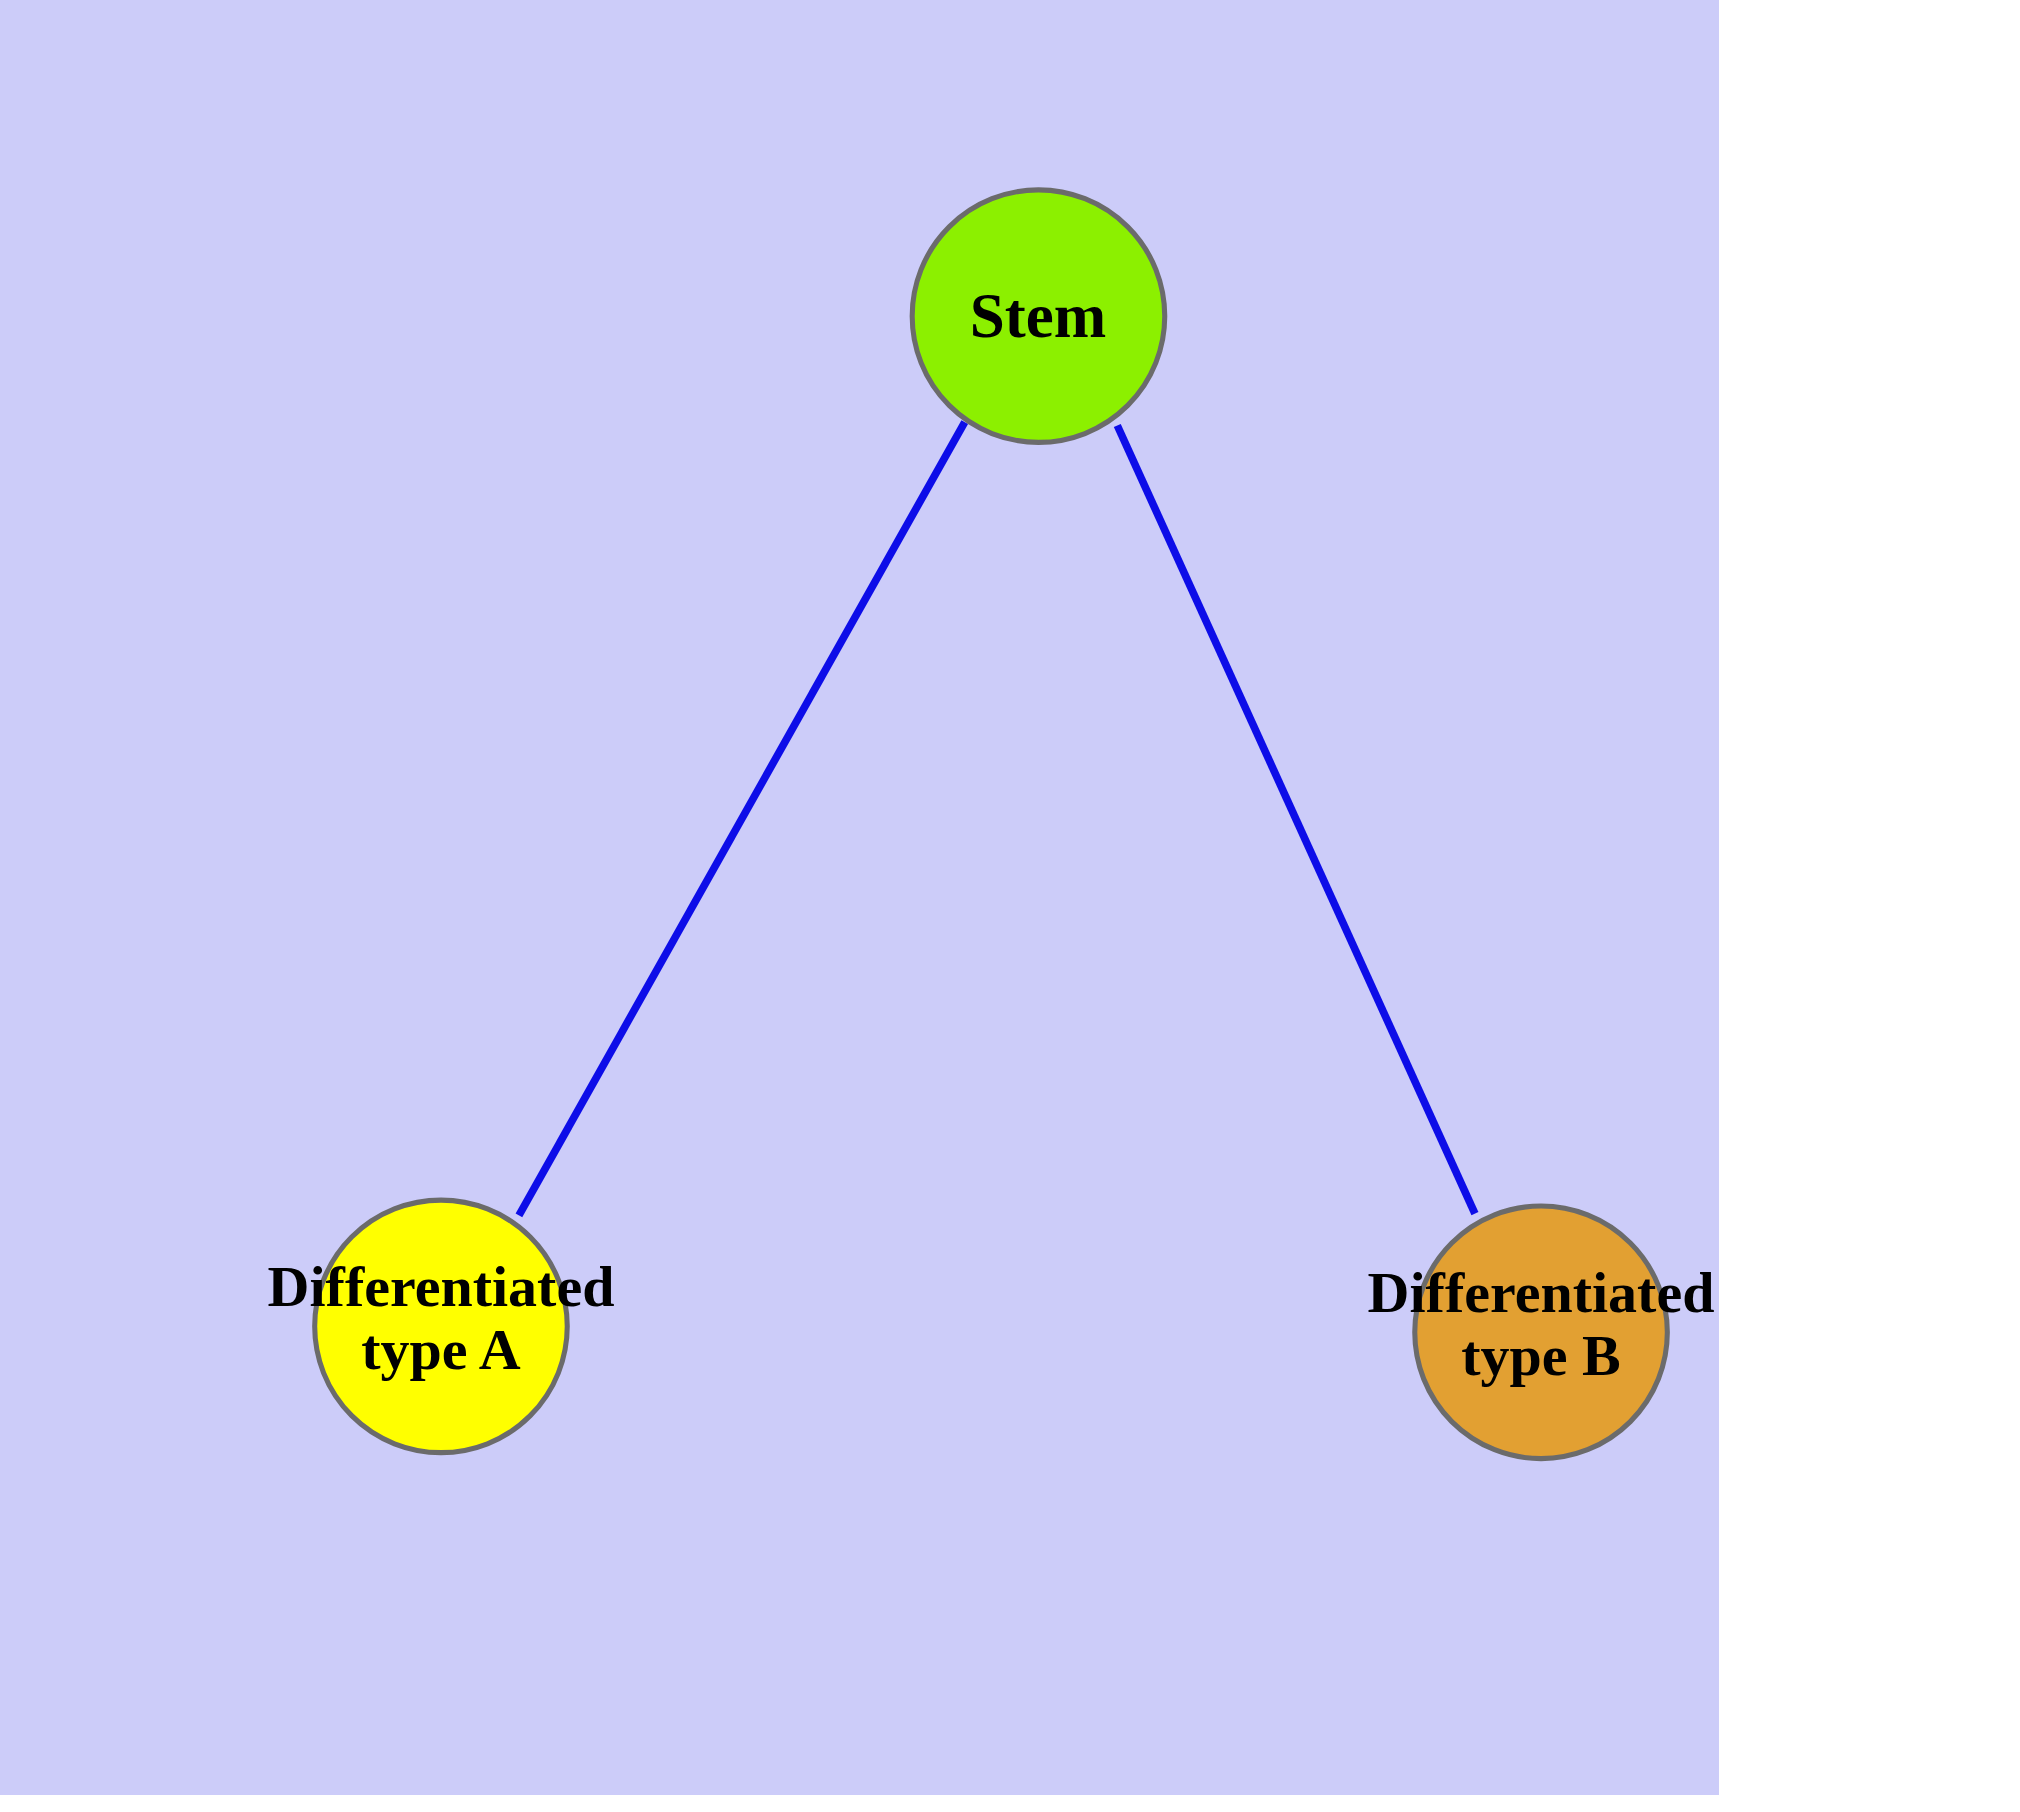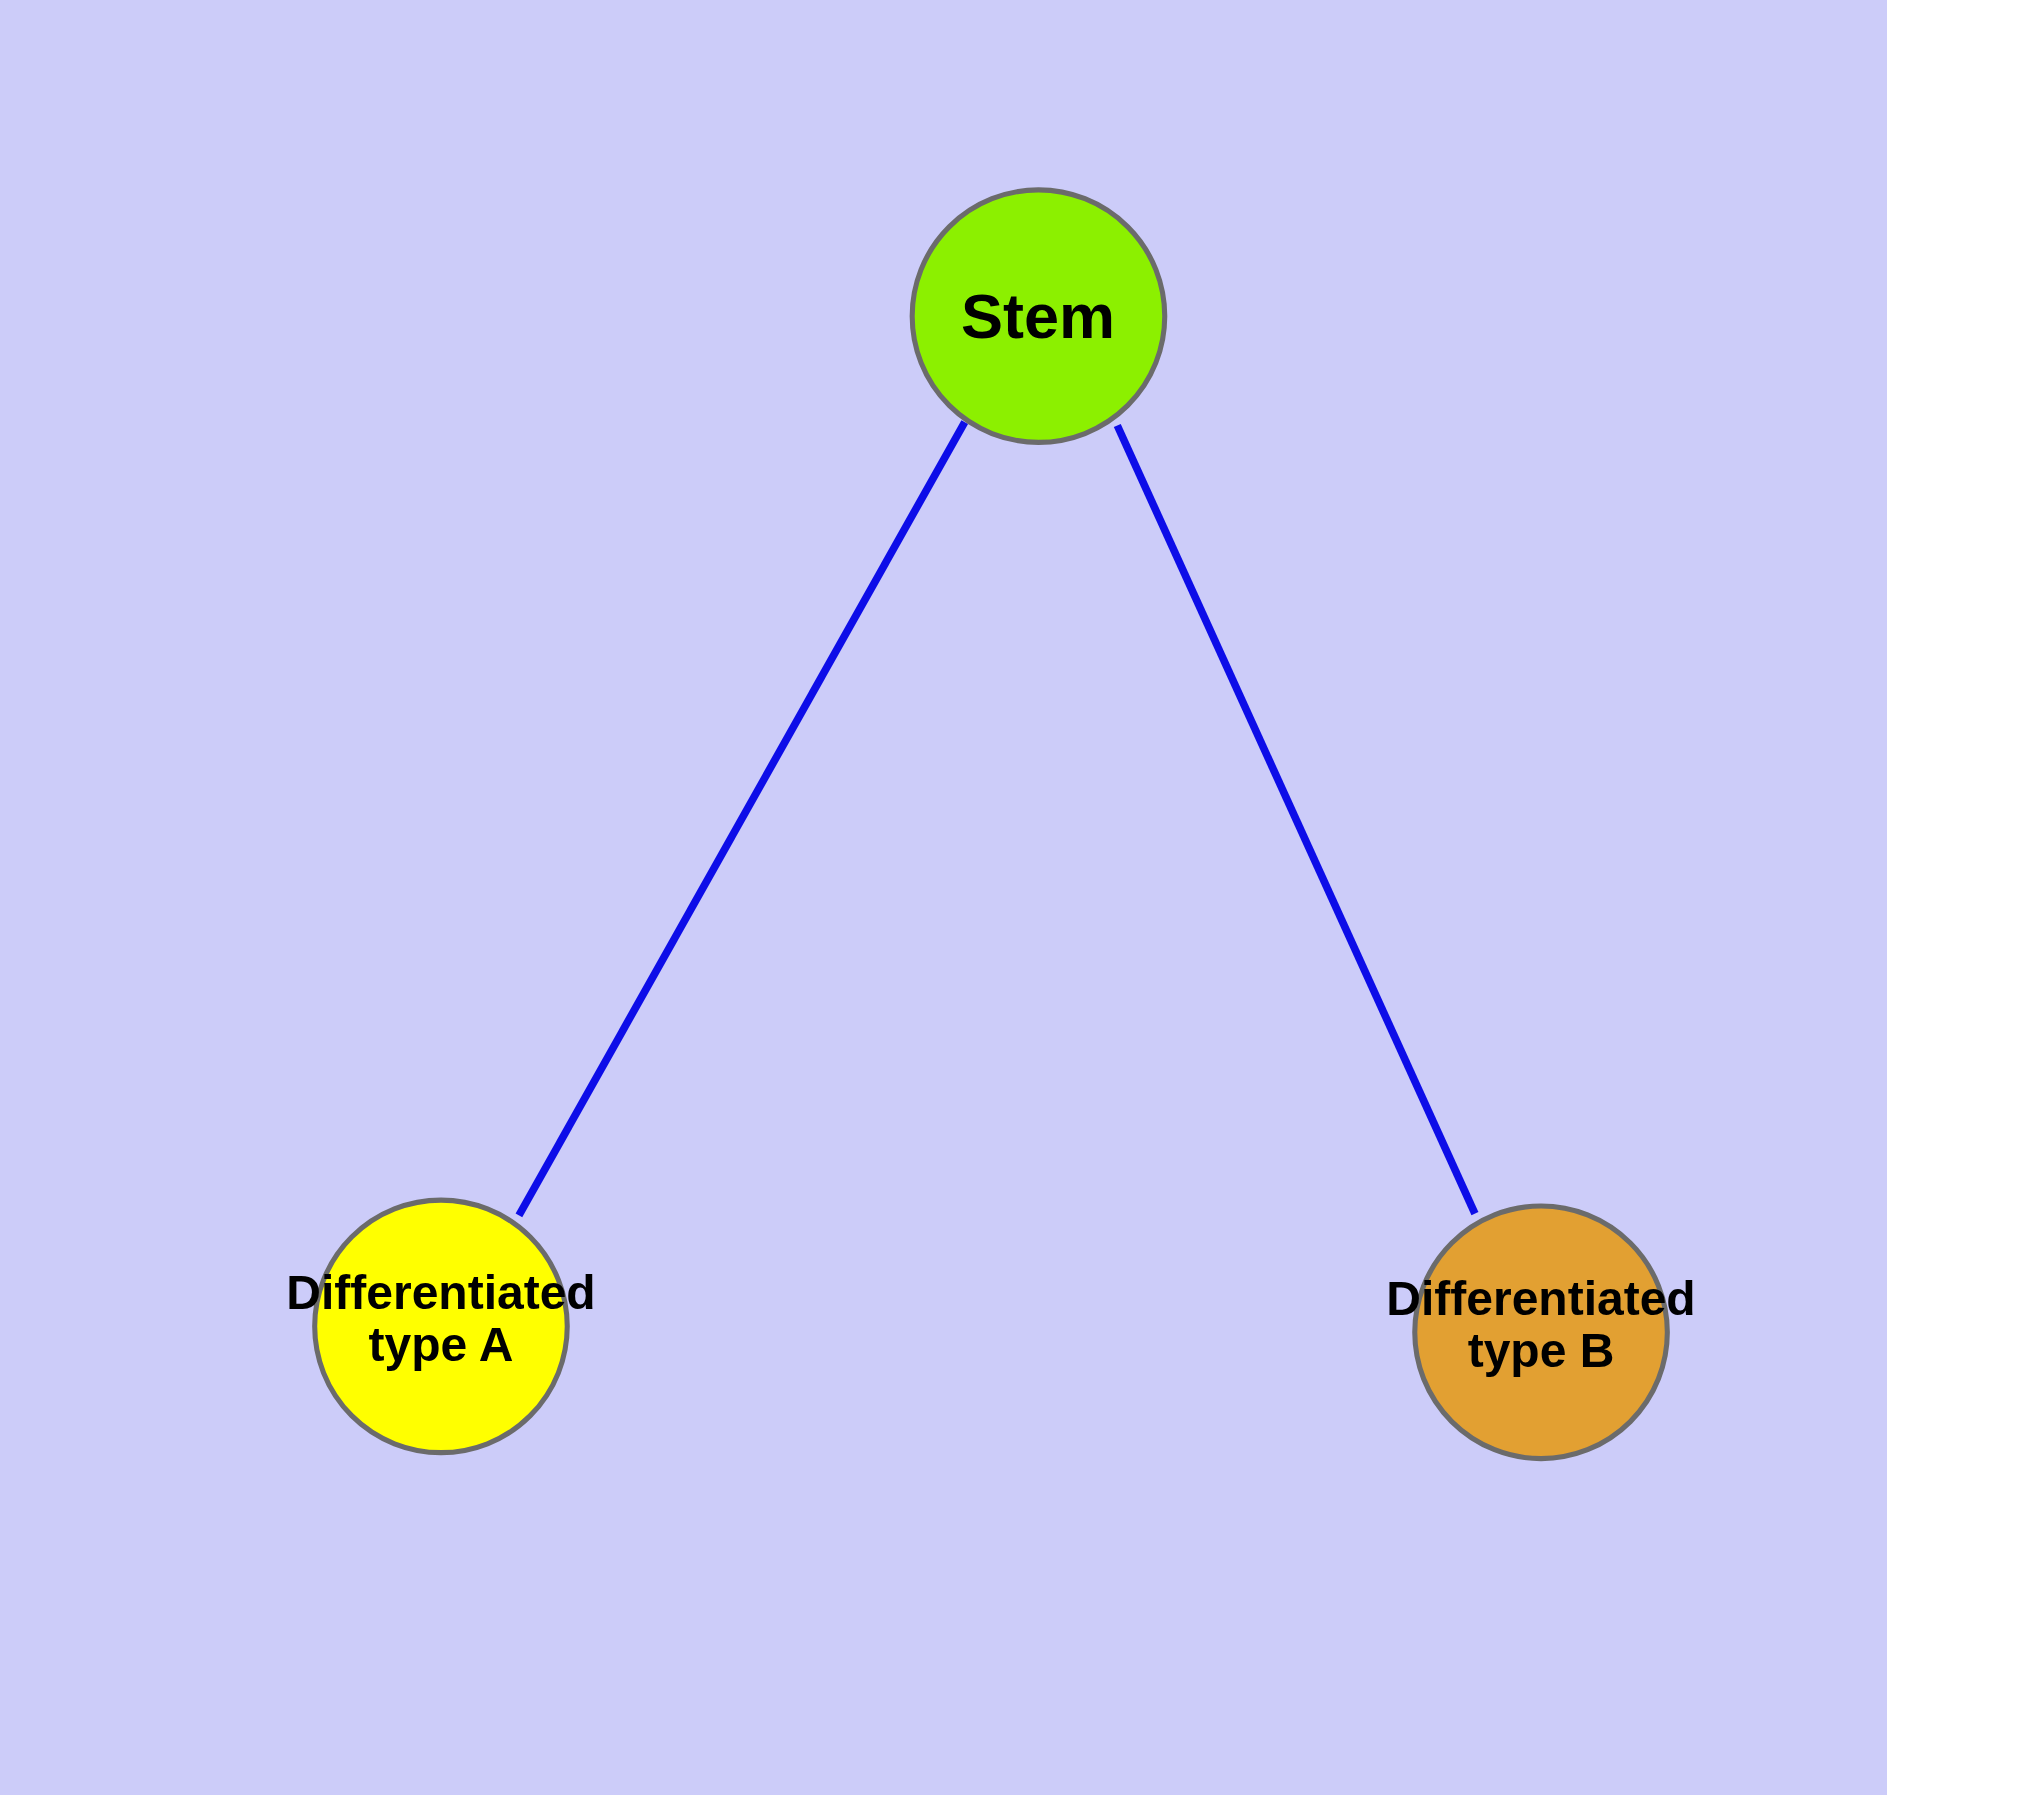--- a/index.html
+++ b/index.html
@@ -2,25 +2,25 @@
 <html style="font-size:13.6px"><head>
 <meta charset="utf-8">
 <style>
   html, body {
     margin: 0;
     padding: 0;
     background: #ffffff;
   }
   #canvas {
     position: relative;
-    width: 1887px;
+    width: 1719px;
     height: 1812px;
     background: #ffffff;
     overflow: hidden;
-    font-family: Liberation Sans, sans-serif;
+    font-family: Liberation Serif, serif;
   }
   #plot-bg {
     position: absolute;
     left: 0px;
     top: 0px;
     width: 2021px;
     height: 1795px;
     background: #ccccf9;
   }
   #graph-svg {
@@ -37,21 +37,21 @@
     font-weight: bold;
     line-height: 1.08;
     white-space: pre;
     pointer-events: none;
     transform: translate(-50%, -50%);
   }
   .label-stem {
     font-size: 63px;
   }
   .label-branch {
-    font-size: 48px;
+    font-size: 58px;
   }
 </style>
 </head>
 <body>
 
 <div id="canvas">
 
   <div id="plot-bg"></div>
 
   <svg id="graph-svg" viewBox="0 0 2384 2138">

